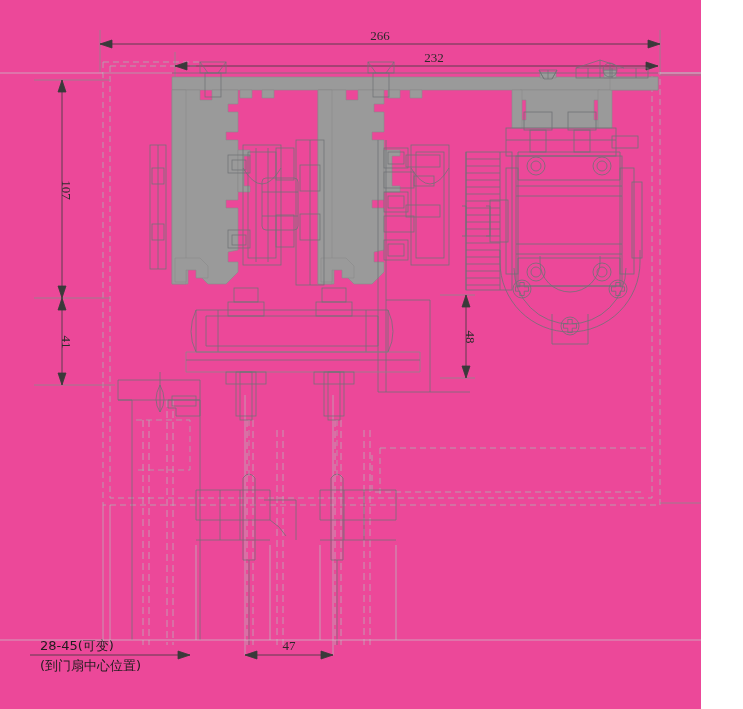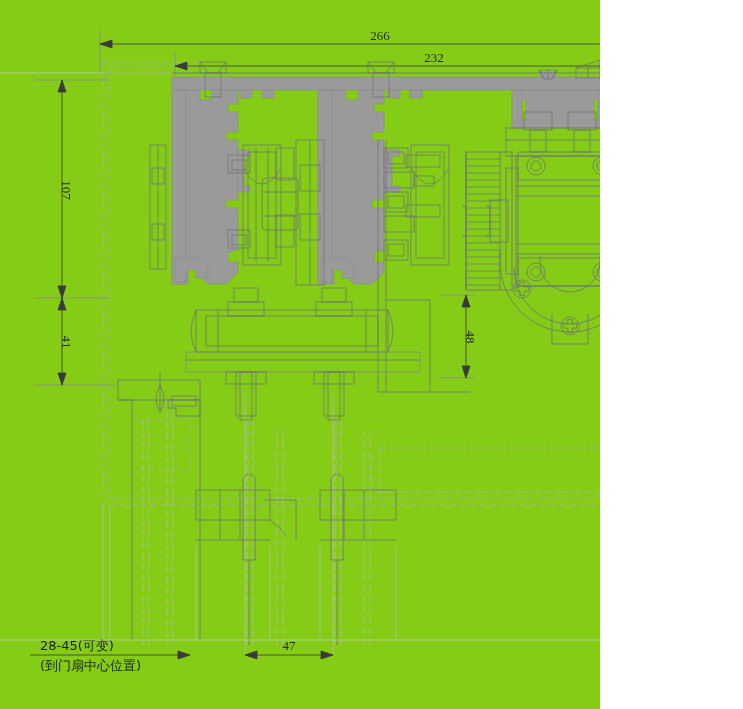--- a/index.html
+++ b/index.html
@@ -1,17 +1,17 @@
 <!DOCTYPE html>
 <html><head>
 <meta charset="utf-8">
 <style>
   html,body{margin:0;padding:0;background:#ffffff;}
   body{width:743px;height:709px;font-family:"Liberation Serif",serif;}
-  #stage{position:relative;width:600px;height:709px;overflow:hidden;background:#84cc16;}
+  #stage{position:relative;width:701px;height:709px;overflow:hidden;background:#ec4899;}
   svg{display:block;position:absolute;left:0;top:0;}
   .dimtext{font-family:"Liberation Serif",serif;font-size:13px;fill:#2b2b2b;}
   .dimtext-v{font-family:"Liberation Serif",serif;font-size:13px;fill:#2b2b2b;}
   .notetext{font-family:"DejaVu Sans",sans-serif;font-size:13px;fill:#1d1d1d;}
 </style>
 </head>
 <body>
 
 <div id="stage">
 <svg width="743" height="709" viewBox="0 0 743 709">

